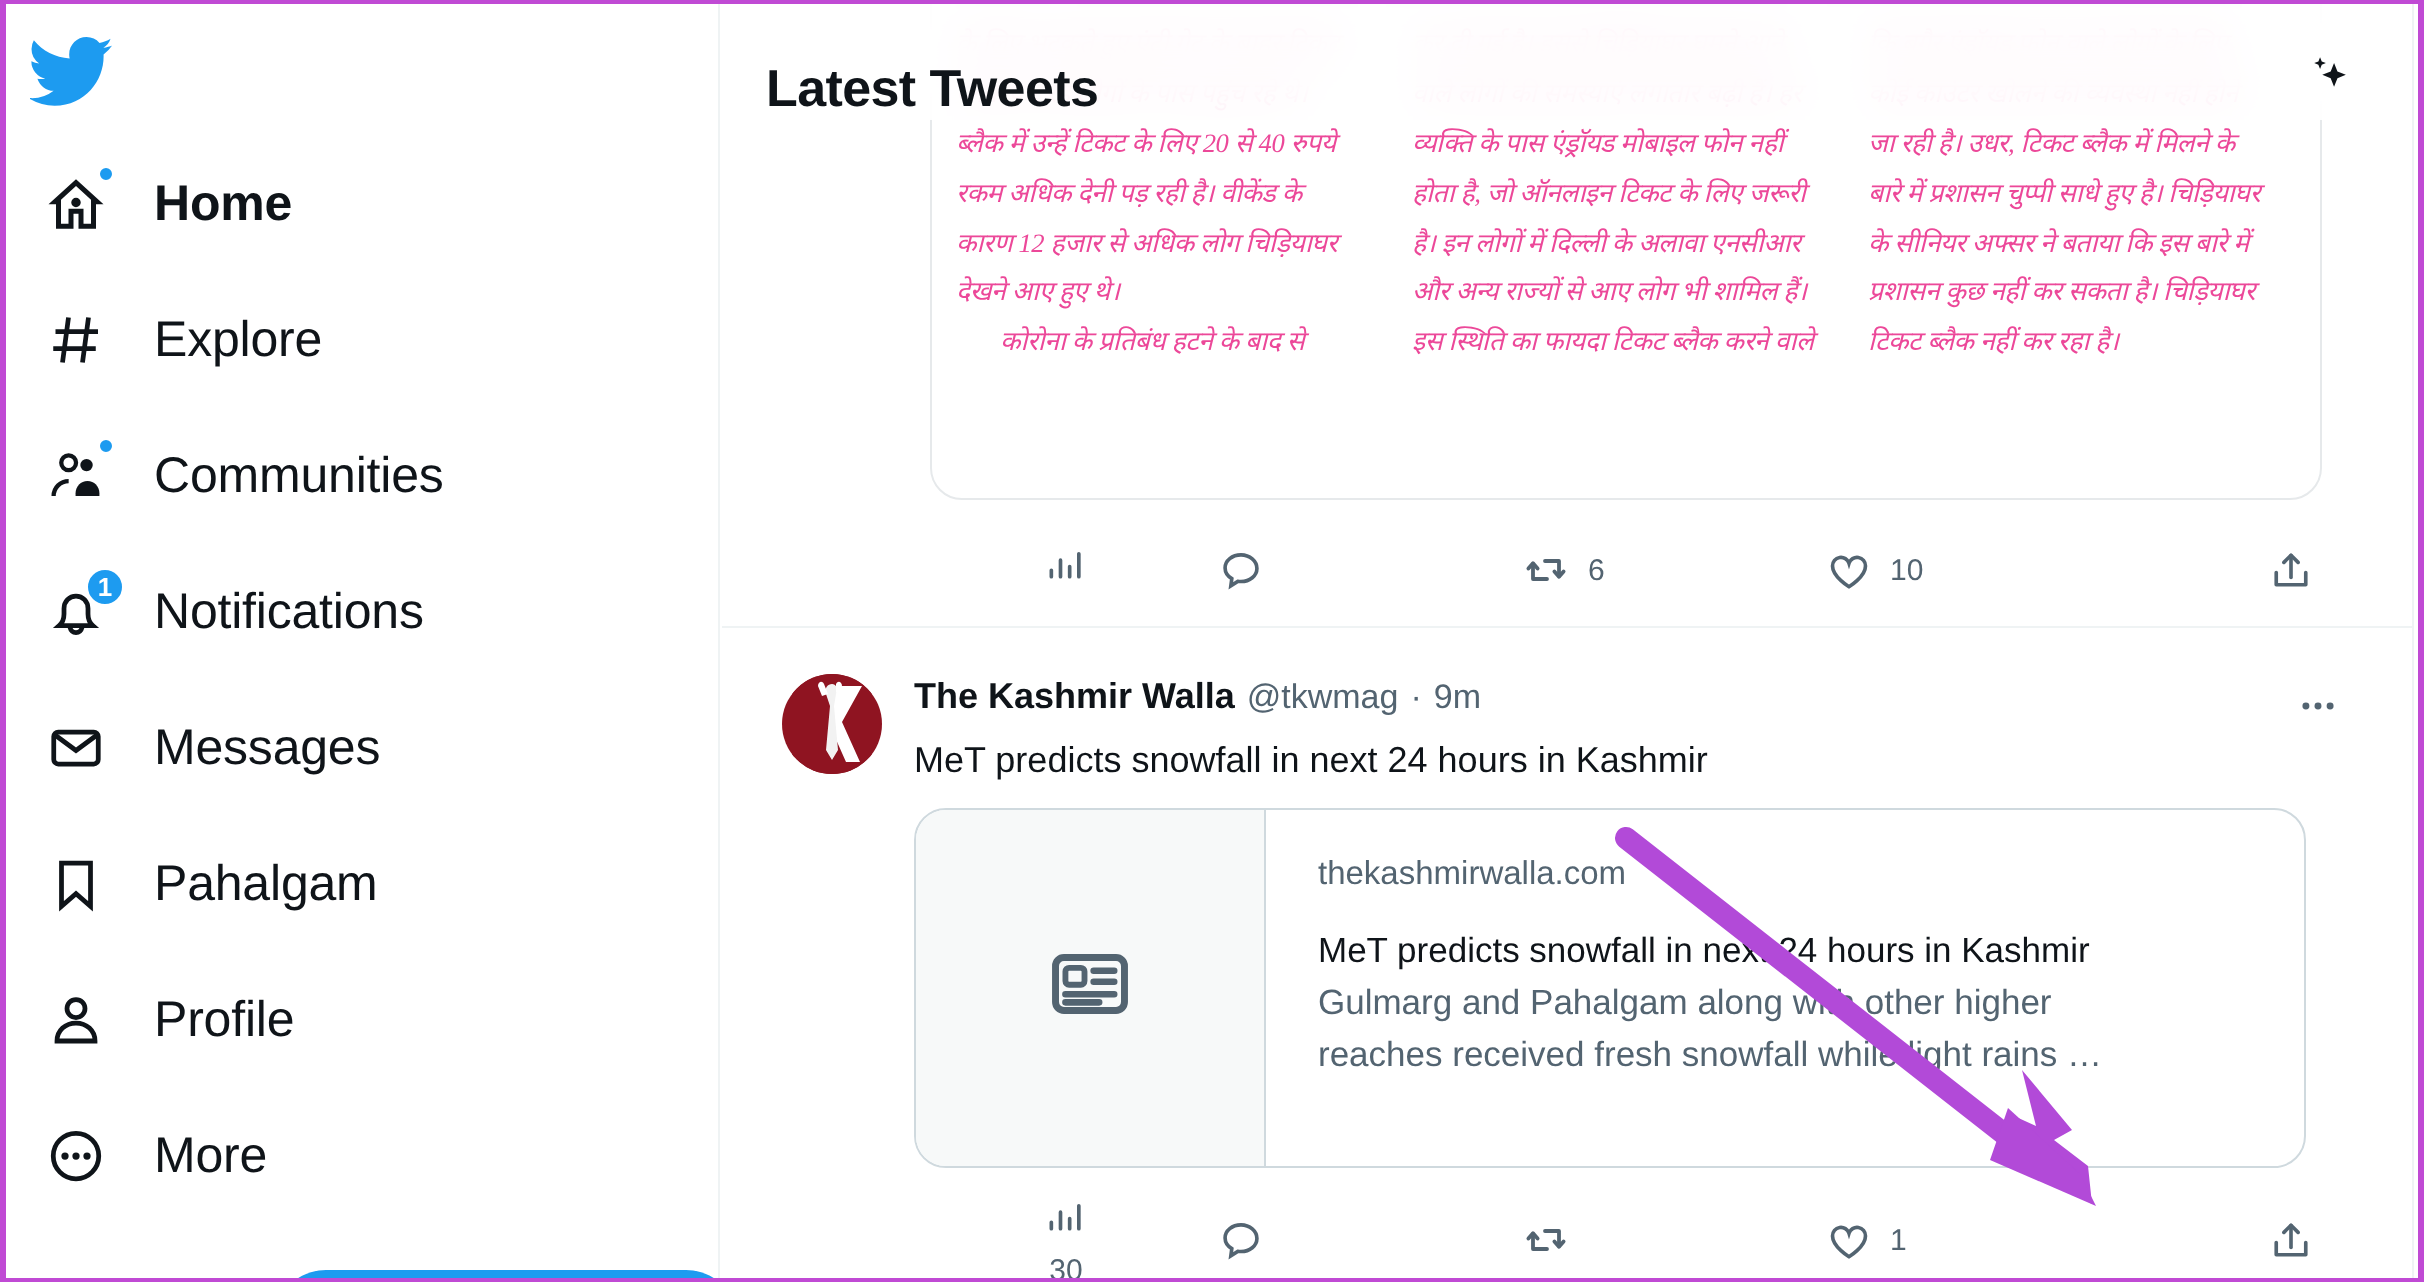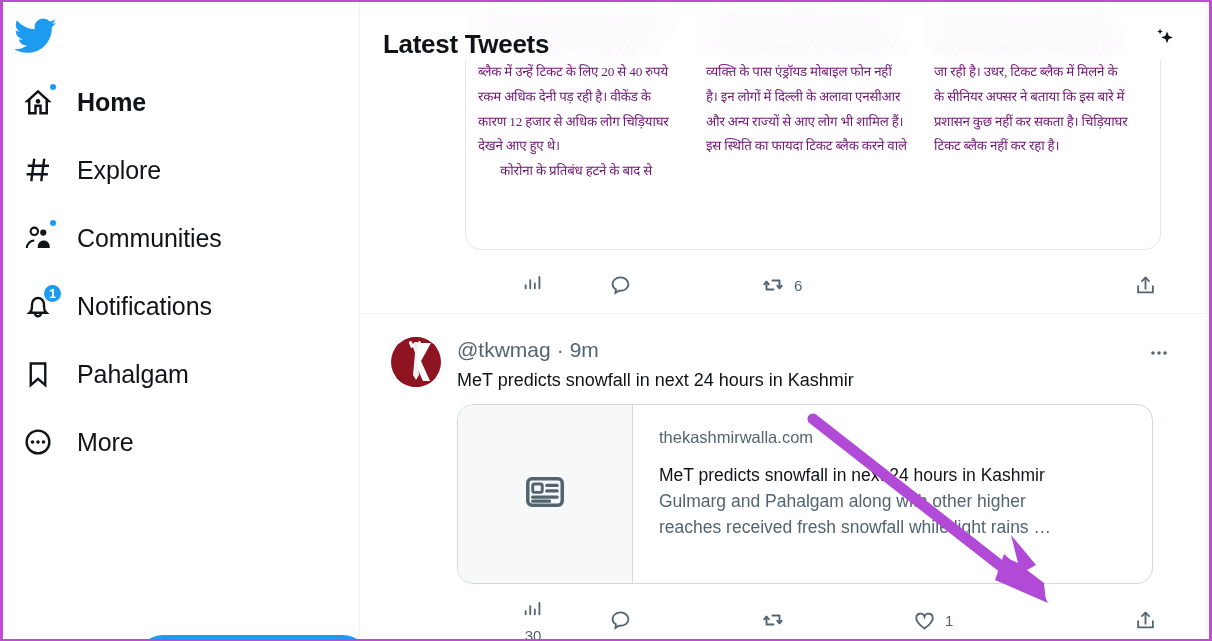--- a/index.html
+++ b/index.html
@@ -154,24 +154,25 @@
   }
   .np-col {
     flex: 1 1 0;
     display: flex; flex-direction: column;
     gap: 6px;
   }
   .np-line {
     font-family: "Liberation Serif", serif;
     font-size: 13.3px;
     line-height: 1.42;
-    color: #701a75;
+    color: #ec4899;
     white-space: nowrap;
     overflow: hidden;
     letter-spacing: -0.2px;
+    font-style: italic;
   }
   .np-line.indent { text-indent: 22px; }
   .np-ghost {
     position: absolute;
     top: 47px; left: 12px; right: 12px;
     height: 12px;
     background: linear-gradient(to right,
       #e9e9e9 0 7%, transparent 7% 9%,
       #e4e4e4 9% 30%, transparent 30% 32%,
       #e9e9e9 32% 62%, transparent 62% 65%,
@@ -221,21 +222,21 @@
     position: absolute;
     left: 96px; top: 24px; right: 60px;
     display: flex; align-items: baseline;
     gap: 6px;
   }
   #t2-name {
     font-size: 18px; font-weight: bold; color: #0f1419;
     white-space: nowrap;
   }
   #t2-handle, #t2-sep, #t2-time {
-    font-size: 21px; color: #536471; white-space: nowrap;
+    font-size: 17px; color: #536471; white-space: nowrap;
   }
   #t2-more {
     position: absolute;
     right: 30px; top: 26px;
     width: 34px; height: 26px;
     display: flex; align-items: center; justify-content: center;
     color: #536471;
     font-size: 22px;
     letter-spacing: 2px;
     cursor: pointer;
@@ -344,30 +345,48 @@
       <span class="nav-icon">
         <svg width="30" height="30" viewBox="0 0 24 24">
           <path fill="none" stroke="#0f1419" stroke-width="1.9" d="M5.3 17.4h13.4c-1.5-1.3-1.9-2.6-1.9-4.6v-2.2c0-2.7-2.1-5-4.8-5s-4.8 2.3-4.8 5v2.2c0 2-.4 3.3-1.9 4.6z"></path>
           <path fill="none" stroke="#0f1419" stroke-width="1.9" d="M9.6 18.2c.3 1.2 1.3 2 2.4 2s2.1-.8 2.4-2"></path>
         </svg>
         <span class="num-badge">1</span>
       </span>
       <span class="nav-label">Notifications</span>
     </div>
 
+    <div class="nav-item">
+      <span class="nav-icon">
+        <svg width="30" height="30" viewBox="0 0 24 24">
+          <rect x="3.1" y="5.6" width="17.8" height="12.8" rx="1.8" fill="none" stroke="#0f1419" stroke-width="1.9"></rect>
+          <path d="M3.6 6.8 12 13l8.4-6.2" fill="none" stroke="#0f1419" stroke-width="1.9"></path>
+        </svg>
+      </span>
+      <span class="nav-label">Messages</span>
+    </div>
 
     <div class="nav-item">
       <span class="nav-icon">
         <svg width="30" height="30" viewBox="0 0 24 24">
           <path d="M6.2 3.6h11.6v17.3L12 15.9l-5.8 5z" fill="none" stroke="#0f1419" stroke-width="1.9"></path>
         </svg>
       </span>
       <span class="nav-label">Pahalgam</span>
     </div>
 
+    <div class="nav-item">
+      <span class="nav-icon">
+        <svg width="30" height="30" viewBox="0 0 24 24">
+          <circle cx="12" cy="7.4" r="3.6" fill="none" stroke="#0f1419" stroke-width="1.9"></circle>
+          <path d="M4.4 20.4c0-4.2 3.4-7.2 7.6-7.2s7.6 3 7.6 7.2z" fill="none" stroke="#0f1419" stroke-width="1.9"></path>
+        </svg>
+      </span>
+      <span class="nav-label">Profile</span>
+    </div>
 
     <div class="nav-item">
       <span class="nav-icon">
         <svg width="30" height="30" viewBox="0 0 24 24">
           <circle cx="12" cy="12" r="9.1" fill="none" stroke="#0f1419" stroke-width="1.9"></circle>
           <circle cx="7.6" cy="12" r="1.45" fill="#0f1419"></circle>
           <circle cx="12" cy="12" r="1.45" fill="#0f1419"></circle>
           <circle cx="16.4" cy="12" r="1.45" fill="#0f1419"></circle>
         </svg>
       </span>
@@ -392,28 +411,30 @@
               <div class="np-line">ब्लैक में उन्हें टिकट के लिए 20 से 40 रुपये</div>
               <div class="np-line">रकम अधिक देनी पड़ रही है। वीकेंड के</div>
               <div class="np-line">कारण 12 हजार से अधिक लोग चिड़ियाघर</div>
               <div class="np-line">देखने आए हुए थे।</div>
               <div class="np-line indent">कोरोना के प्रतिबंध हटने के बाद से</div>
             </div>
             <div class="np-col">
               <div class="np-line">कर दी गई है। इससे चिड़ियाघर घूमने आने</div>
               <div class="np-line">वाले लोगों की समस्याएं लगातार बढ़ी हैं। हर</div>
               <div class="np-line">व्यक्ति के पास एंड्रॉयड मोबाइल फोन नहीं</div>
+              <div class="np-line">होता है, जो ऑनलाइन टिकट के लिए जरूरी</div>
               <div class="np-line">है। इन लोगों में दिल्ली के अलावा एनसीआर</div>
               <div class="np-line">और अन्य राज्यों से आए लोग भी शामिल हैं।</div>
               <div class="np-line">इस स्थिति का फायदा टिकट ब्लैक करने वाले</div>
             </div>
             <div class="np-col">
               <div class="np-line">कि बगैर एंड्रॉयड फोन वाले लोगों के लिए</div>
               <div class="np-line">कोई काउंटर खोलने की व्यवस्था नहीं होने</div>
               <div class="np-line">जा रही है। उधर, टिकट ब्लैक में मिलने के</div>
+              <div class="np-line">बारे में प्रशासन चुप्पी साधे हुए है। चिड़ियाघर</div>
               <div class="np-line">के सीनियर अफ्सर ने बताया कि इस बारे में</div>
               <div class="np-line">प्रशासन कुछ नहीं कर सकता है। चिड़ियाघर</div>
               <div class="np-line">टिकट ब्लैक नहीं कर रहा है।</div>
             </div>
           </div>
         </div>
 
         <div class="actions" style="top:260px;">
           <div class="act a-analytics">
             <span>
@@ -438,20 +459,28 @@
               <svg width="24" height="24" viewBox="0 0 24 24">
                 <g fill="none" stroke="#536471" stroke-width="1.9" stroke-linecap="round" stroke-linejoin="round">
                   <path d="M5.5 9V16.5h7"></path>
                   <path d="M3.2 11.3 5.5 8.6l2.3 2.7"></path>
                   <path d="M18.5 15V7.5h-7"></path>
                   <path d="M20.8 12.7 18.5 15.4l-2.3-2.7"></path>
                 </g>
               </svg>
             </span>
             <span class="act-count">6</span>
+          </div>
+          <div class="act a-like">
+            <span>
+              <svg width="23" height="23" viewBox="0 0 24 24">
+                <path d="M12 20.2S3.4 15 3.4 9.4a4.4 4.4 0 0 1 8.6-1.4 4.4 4.4 0 0 1 8.6 1.4c0 5.6-8.6 10.8-8.6 10.8z" fill="none" stroke="#536471" stroke-width="1.9"></path>
+              </svg>
+            </span>
+            <span class="act-count">10</span>
           </div>
           <div class="act a-share">
             <span>
               <svg width="23" height="23" viewBox="0 0 24 24">
                 <g fill="none" stroke="#536471" stroke-width="1.9" stroke-linecap="round" stroke-linejoin="round">
                   <path d="M4.3 12.8v6.4h15.4v-6.4"></path>
                   <path d="M12 15.4V3.9"></path>
                   <path d="M8.3 7.5 12 3.8l3.7 3.7"></path>
                 </g>
               </svg>
@@ -467,20 +496,21 @@
           <svg width="50" height="50" viewBox="0 0 50 50" aria-hidden="true">
             <rect x="5" y="0" width="40" height="50" fill="#8f1421"></rect>
             <path d="M26 6l-2 20 8 18h7L30 24l10-18z" fill="#ffffff"></path>
             <path d="M22 10c-1-3 1-5 3-5s3 2 2 5l-1 6 2 22-3 5-3-5 2-22z" fill="#f2f2f2"></path>
             <path d="M18 6c0-2 2-3 3-1l2 5-3 1z" fill="#ffffff"></path>
             <path d="M27 5c1-2 3-1 3 1l-1 4-2-1z" fill="#ffffff"></path>
           </svg>
         </div>
 
         <div id="t2-head">
+          <span id="t2-name">The Kashmir Walla</span>
           <span id="t2-handle">@tkwmag</span>
           <span id="t2-sep">·</span>
           <span id="t2-time">9m</span>
         </div>
 
         <div id="t2-more">
           <svg width="22" height="22" viewBox="0 0 24 24">
             <circle cx="5.4" cy="12" r="1.9" fill="#536471"></circle>
             <circle cx="12" cy="12" r="1.9" fill="#536471"></circle>
             <circle cx="18.6" cy="12" r="1.9" fill="#536471"></circle>

